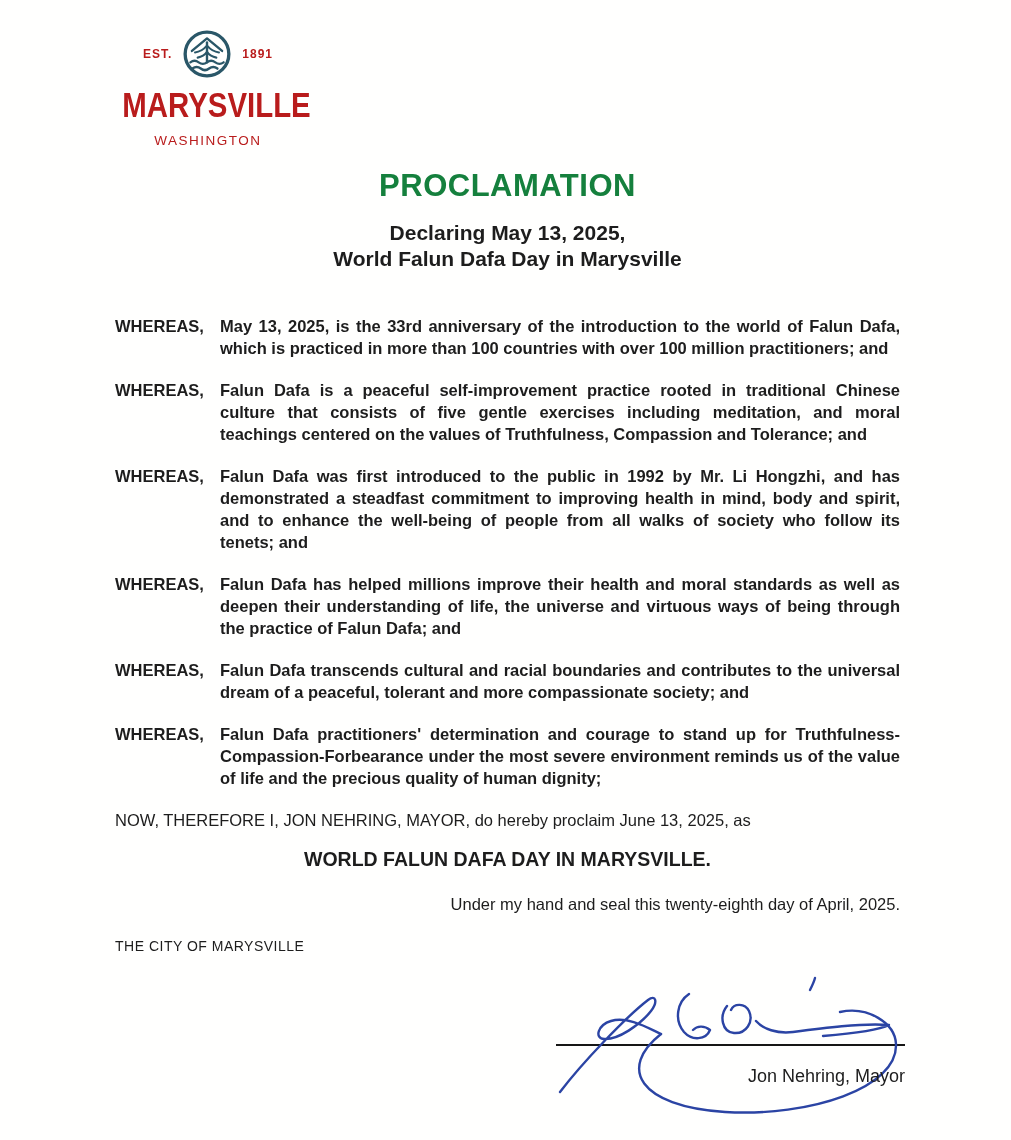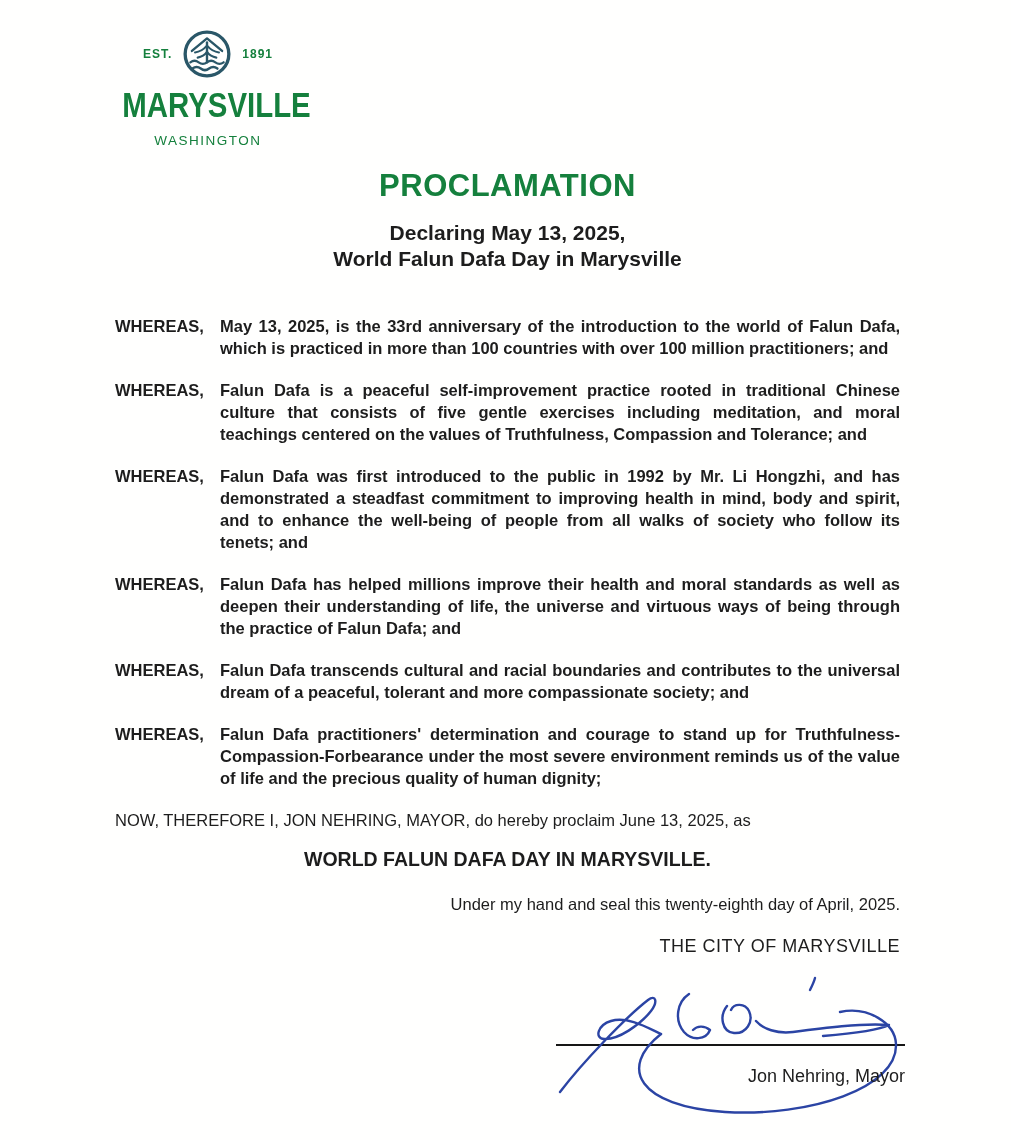--- a/index.html
+++ b/index.html
@@ -6,21 +6,21 @@
   .page {
     position:relative;
     width:1011px; height:1140px;
     background:#fffffe;
     font-family:"Liberation Sans", sans-serif;
     color:#1d1d1d;
     overflow:hidden;
   }
 
   
-  .logo { position:absolute; left:106px; top:28px; width:204px; text-align:center; color:#15803d; }
+  .logo { position:absolute; left:106px; top:28px; width:204px; text-align:center; color:#b91c1c; }
   .logo-top { display:flex; align-items:center; justify-content:center; gap:9px; }
   .logo-side { font-size:12px; font-weight:bold; letter-spacing:1px; }
   .emblem { width:52px; height:52px; display:block; }
   .logo-city {
     margin-top:5px; font-size:35px; font-weight:bold; white-space:nowrap;
     transform:scaleX(0.84); transform-origin:center;
   }
   .logo-state { margin-top:8px; font-size:13.5px; font-weight:normal; letter-spacing:1.5px; }
 
   
@@ -32,21 +32,21 @@
   .subtitle { margin-top:16px; text-align:center; font-weight:bold; font-size:21px; line-height:26px; }
 
   .clauses { margin-top:43px;font-weight:bold; }
   .clause { display:flex; margin-bottom:20px; font-size:16.5px; line-height:22px; }
   .clause-label { width:105px; flex:none; }
   .clause-body { flex:1; margin:0; text-align:justify; }
 
   .therefore { margin:0; font-size:16.5px; line-height:22px; }
   .declaration { margin:17px 0 0; text-align:center; font-weight:bold; font-size:19.5px; line-height:22px; }
   .seal-line { margin:23px 0 0; text-align:right; font-size:16.5px; line-height:22px; }
-  .org-line { margin:19px 0 0; text-align:right; font-size:18px; line-height:24px; letter-spacing:0.5px; }
+  .org-line { margin:19px 0 0; text-align:left; font-size:14px; line-height:24px; letter-spacing:0.5px; }
 
   
   .sig-rule { position:absolute; left:556px; top:1044px; width:349px; height:2px; background:#161616; }
   .sig-ink { position:absolute; left:530px; top:975px; width:390px; height:152px; }
   .signer { position:absolute; right:106px; top:1048px; font-size:18px; }
 </style>
 </head>
 <body>
 
 <div class="page">

